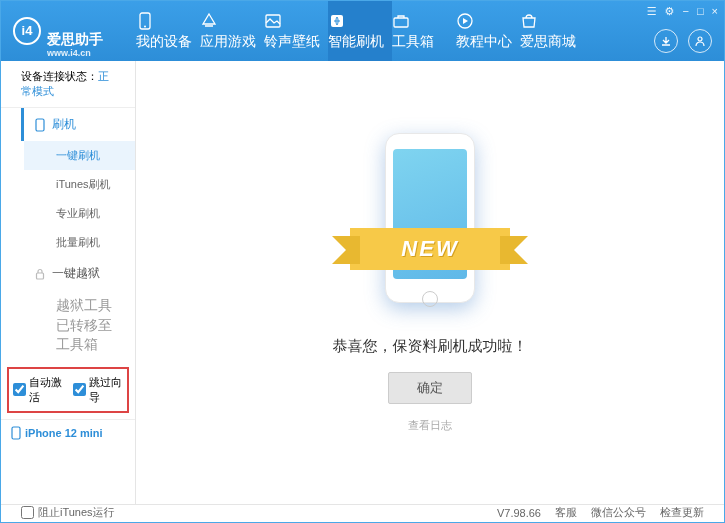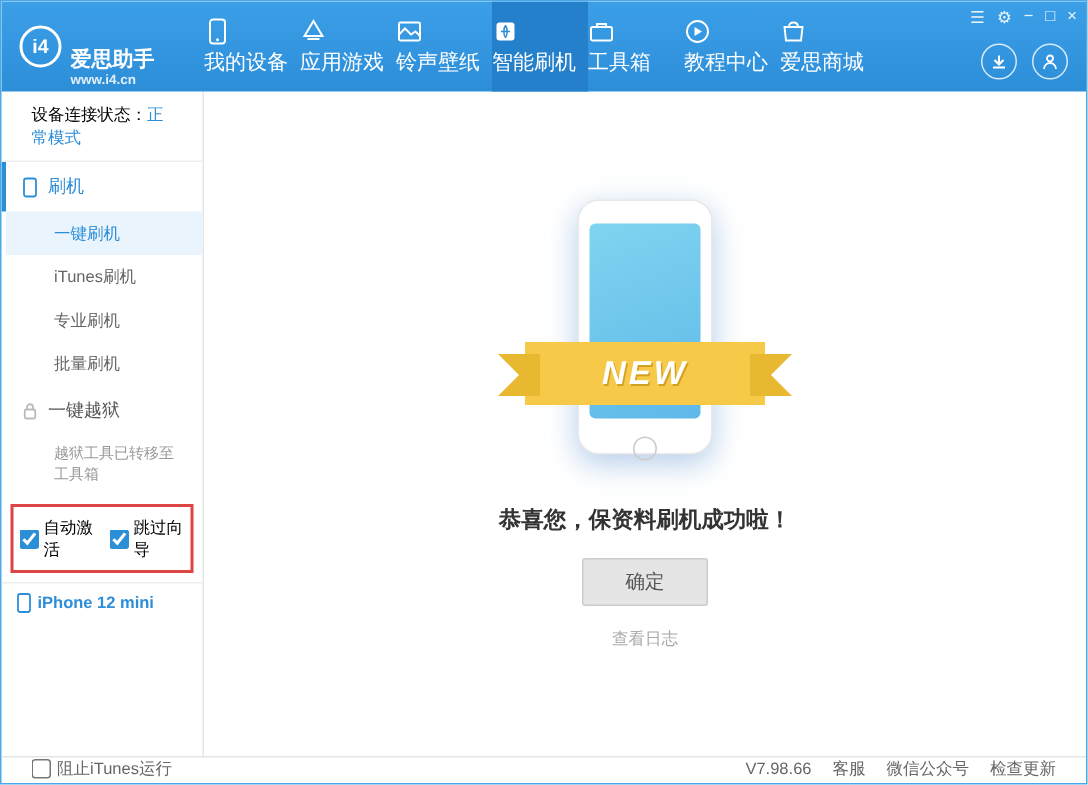--- a/index.html
+++ b/index.html
@@ -15,42 +15,42 @@
 .nav-item.active { background: #2580cc; }
 .nav-icon { width: 18px; height: 18px; display: flex; align-items: center; justify-content: center; }
 .window-controls { position: absolute; top: 4px; right: 6px; display: flex; gap: 8px; font-size: 11px; }
 .win-btn { cursor: pointer; opacity: 0.9; }
 .header-right { position: absolute; right: 12px; bottom: 8px; display: flex; gap: 10px; }
 .circle-btn { width: 24px; height: 24px; border: 1.5px solid rgba(255,255,255,0.8); border-radius: 50%; display: flex; align-items: center; justify-content: center; cursor: pointer; font-size: 12px; }
 .body { display: flex; height: 443px; }
 .sidebar { width: 135px; border-right: 1px solid #e5e5e5; display: flex; flex-direction: column; font-size: 12px; }
 .status-bar { padding: 8px 20px; font-size: 11px; border-bottom: 1px solid #eee; }
 .status-value { color: #2d8ed8; }
-.side-section { border-left: 3px solid transparent; }
+.side-section { border-left: 3px solid transparent; padding-left: 20px; }
 .side-header { display: flex; align-items: center; padding: 8px 10px; gap: 6px; color: #555; cursor: pointer; }
 .side-header.active-h { border-left: 3px solid #2d8ed8; color: #2d8ed8; margin-left: -3px; }
 .side-sub { padding: 7px 10px 7px 32px; color: #666; cursor: pointer; font-size: 11px; }
 .side-sub.selected { background: #eaf4fd; color: #2d8ed8; }
-.side-note { padding: 6px 10px 6px 32px; color: #999; font-size: 10px; line-height: 1.4; }
+.side-note { padding: 6px 10px 6px 32px; color: #999; font-size: 14px; line-height: 1.4; }
 .lock-sec { color: #bbb; }
 .checkbox-row { border: 2px solid #d44; margin: 6px; padding: 6px 4px; display: flex; gap: 10px; font-size: 11px; }
 .checkbox-row label { display: flex; align-items: center; gap: 3px; cursor: pointer; }
 .checkbox-row input { accent-color: #2d8ed8; }
 .device-block { padding: 6px 10px; border-top: 1px solid #eee; font-size: 11px; flex: 1; }
 .device-name { color: #2d8ed8; font-weight: bold; display: flex; align-items: center; gap: 4px; }
 .main { flex: 1; display: flex; flex-direction: column; align-items: center; justify-content: center; position: relative; }
 .new-device { position: relative; width: 140px; height: 180px; }
 .phone-body { width: 90px; height: 170px; background: #fff; border-radius: 14px; box-shadow: 0 6px 20px rgba(70,130,200,0.4); position: absolute; left: 25px; top: 0; border: 1px solid #e8e8e8; }
 .phone-screen { position: absolute; left: 33px; top: 16px; width: 74px; height: 130px; background: linear-gradient(160deg,#7fd4f0,#5fb8e8); border-radius: 4px; }
 .phone-home { position: absolute; left: 62px; bottom: 6px; width: 16px; height: 16px; border: 1.5px solid #ccc; border-radius: 50%; }
 .new-ribbon { position: absolute; left: -10px; top: 95px; width: 160px; height: 42px; background: #f7c948; display: flex; align-items: center; justify-content: center; font-weight: 900; font-size: 22px; color: #fff; letter-spacing: 2px; font-style: italic; text-shadow: 1px 1px 0 #d4a020; }
 .new-ribbon::before, .new-ribbon::after { content: ""; position: absolute; top: 8px; width: 0; height: 0; border: 14px solid #e8b830; }
 .new-ribbon::before { left: -18px; border-left-color: transparent; }
 .new-ribbon::after { right: -18px; border-right-color: transparent; }
-.success-text { margin-top: 24px; font-size: 15px; color: #333; font-weight: bold; }
+.success-text { margin-top: 24px; font-size: 15px; color: #333; }
 .confirm-btn { margin-top: 16px; padding: 6px 28px; border: 1px solid #ccc; background: #e5e5e5; font-size: 13px; color: #555; cursor: pointer; border-radius: 2px; }
 .log-link { margin-top: 14px; font-size: 11px; color: #aaa; cursor: pointer; }
 .footer { height: 16px; border-top: 1px solid #e5e5e5; display: flex; align-items: center; font-size: 11px; padding: 0 20px; color: #666; }
 .footer-left { display: flex; align-items: center; gap: 4px; }
 .footer-right { margin-left: auto; display: flex; gap: 14px; align-items: center; }
 .footer-link { cursor: pointer; }
 svg { display: block; }
 </style>
 </head>
 <body>

